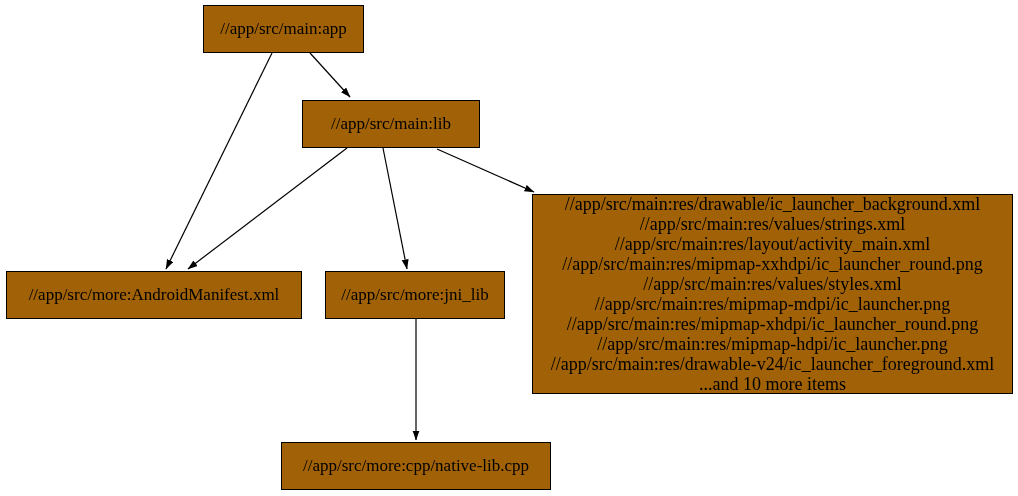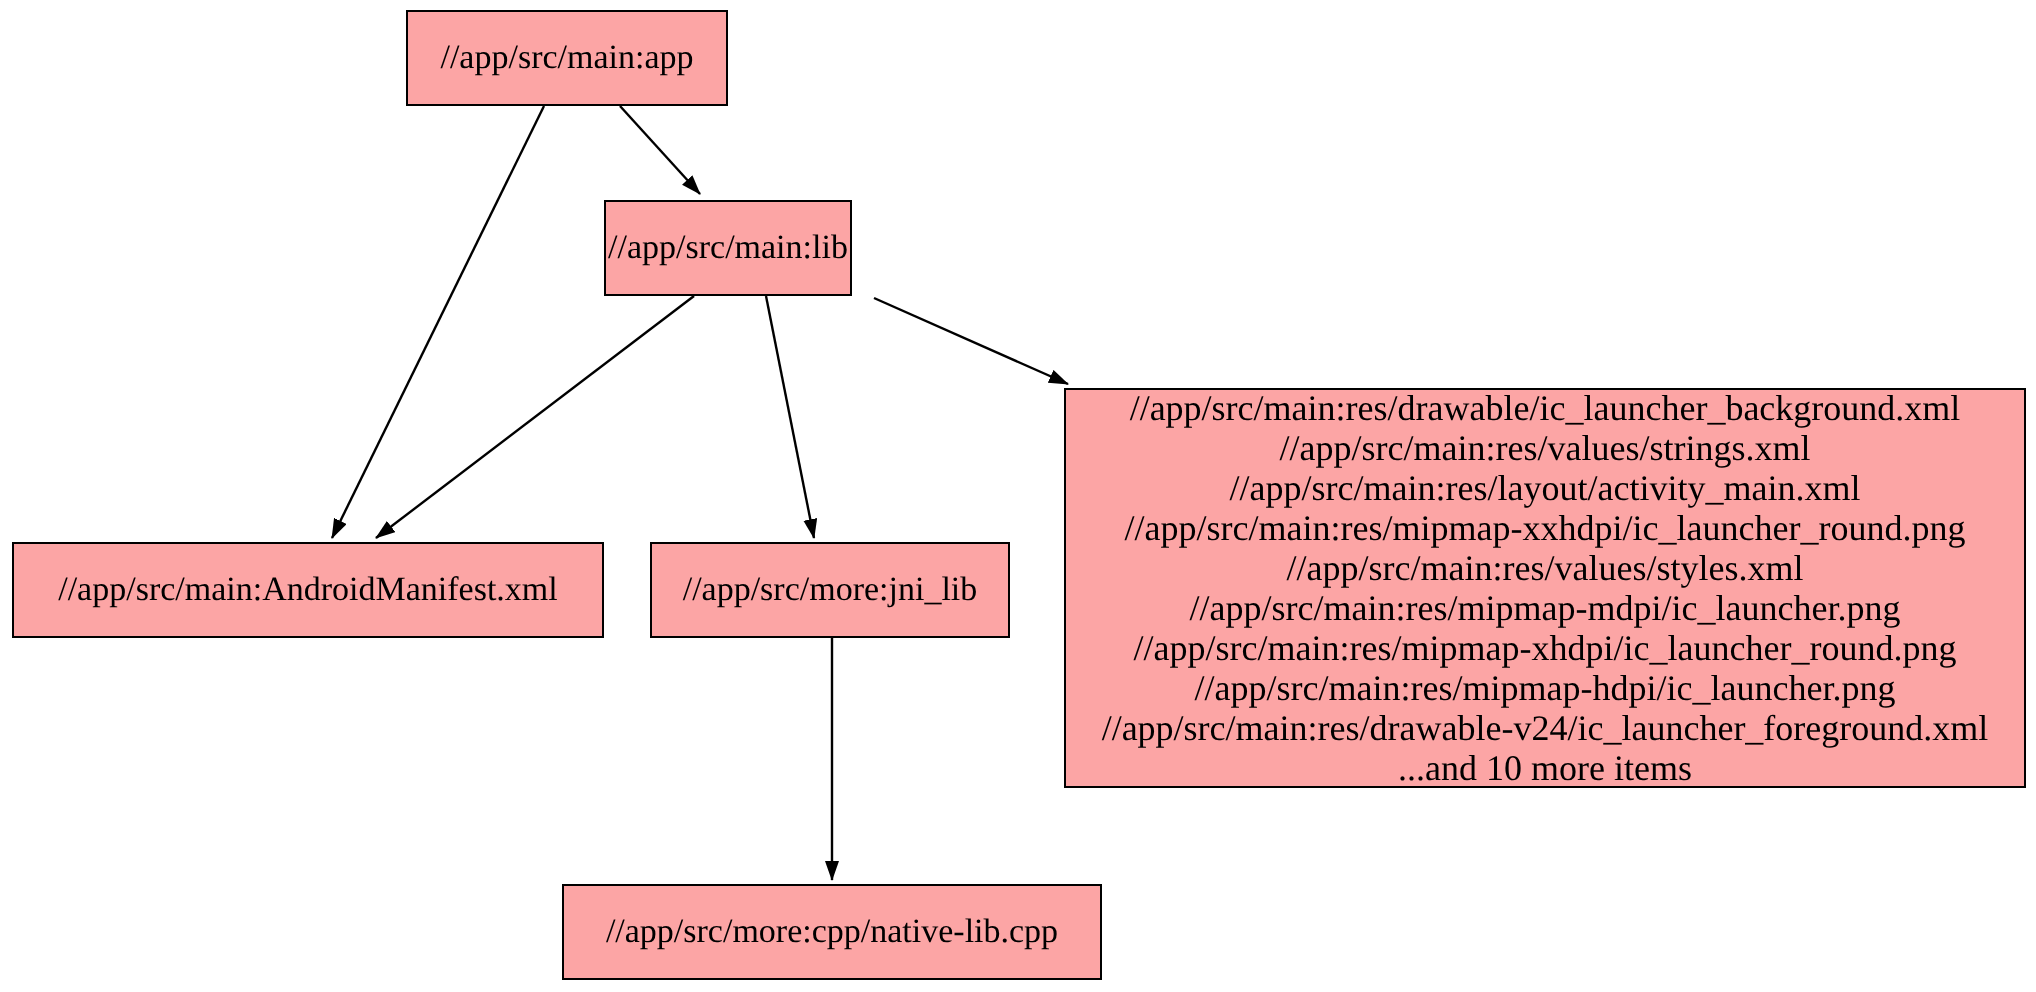--- a/index.html
+++ b/index.html
@@ -21,42 +21,42 @@
     left: 0;
     top: 0;
     width: 1018px;
     height: 496px;
     pointer-events: none;
   }
   .node {
     position: absolute;
     box-sizing: border-box;
     border: 1px solid #000000;
-    background: #fca5a5;
+    background: #a16207;
     display: flex;
     align-items: center;
     justify-content: center;
     font-size: 17px;
     white-space: nowrap;
     text-align: center;
   }
   .node.multiline {
     flex-direction: column;
     justify-content: center;
   }
   .node.multiline .line {
     display: block;
     height: 20px;
     line-height: 20px;
     font-size: 18px;
     white-space: nowrap;
   }
   
   #node-app        { left: 203px; top: 5px;   width: 161px; height: 48px; }
-  #node-lib        { left: 302px; top: 100px; width: 124px; height: 48px; }
+  #node-lib        { left: 302px; top: 100px; width: 178px; height: 48px; }
   #node-manifest   { left: 6px;   top: 271px; width: 296px; height: 48px; }
   #node-jni-lib    { left: 325px; top: 271px; width: 180px; height: 48px; }
   #node-res        { left: 532px; top: 194px; width: 481px; height: 200px; }
   #node-native-lib { left: 281px; top: 442px; width: 270px; height: 48px; }
 </style>
 </head>
 <body>
 
 <div id="canvas">
 
@@ -76,21 +76,21 @@
 
   <div class="node" id="node-app">
     <span>//app/src/main:app</span>
   </div>
 
   <div class="node" id="node-lib">
     <span>//app/src/main:lib</span>
   </div>
 
   <div class="node" id="node-manifest">
-    <span>//app/src/main:AndroidManifest.xml</span>
+    <span>//app/src/more:AndroidManifest.xml</span>
   </div>
 
   <div class="node" id="node-jni-lib">
     <span>//app/src/more:jni_lib</span>
   </div>
 
   <div class="node multiline" id="node-res">
     <span class="line">//app/src/main:res/drawable/ic_launcher_background.xml</span>
     <span class="line">//app/src/main:res/values/strings.xml</span>
     <span class="line">//app/src/main:res/layout/activity_main.xml</span>

